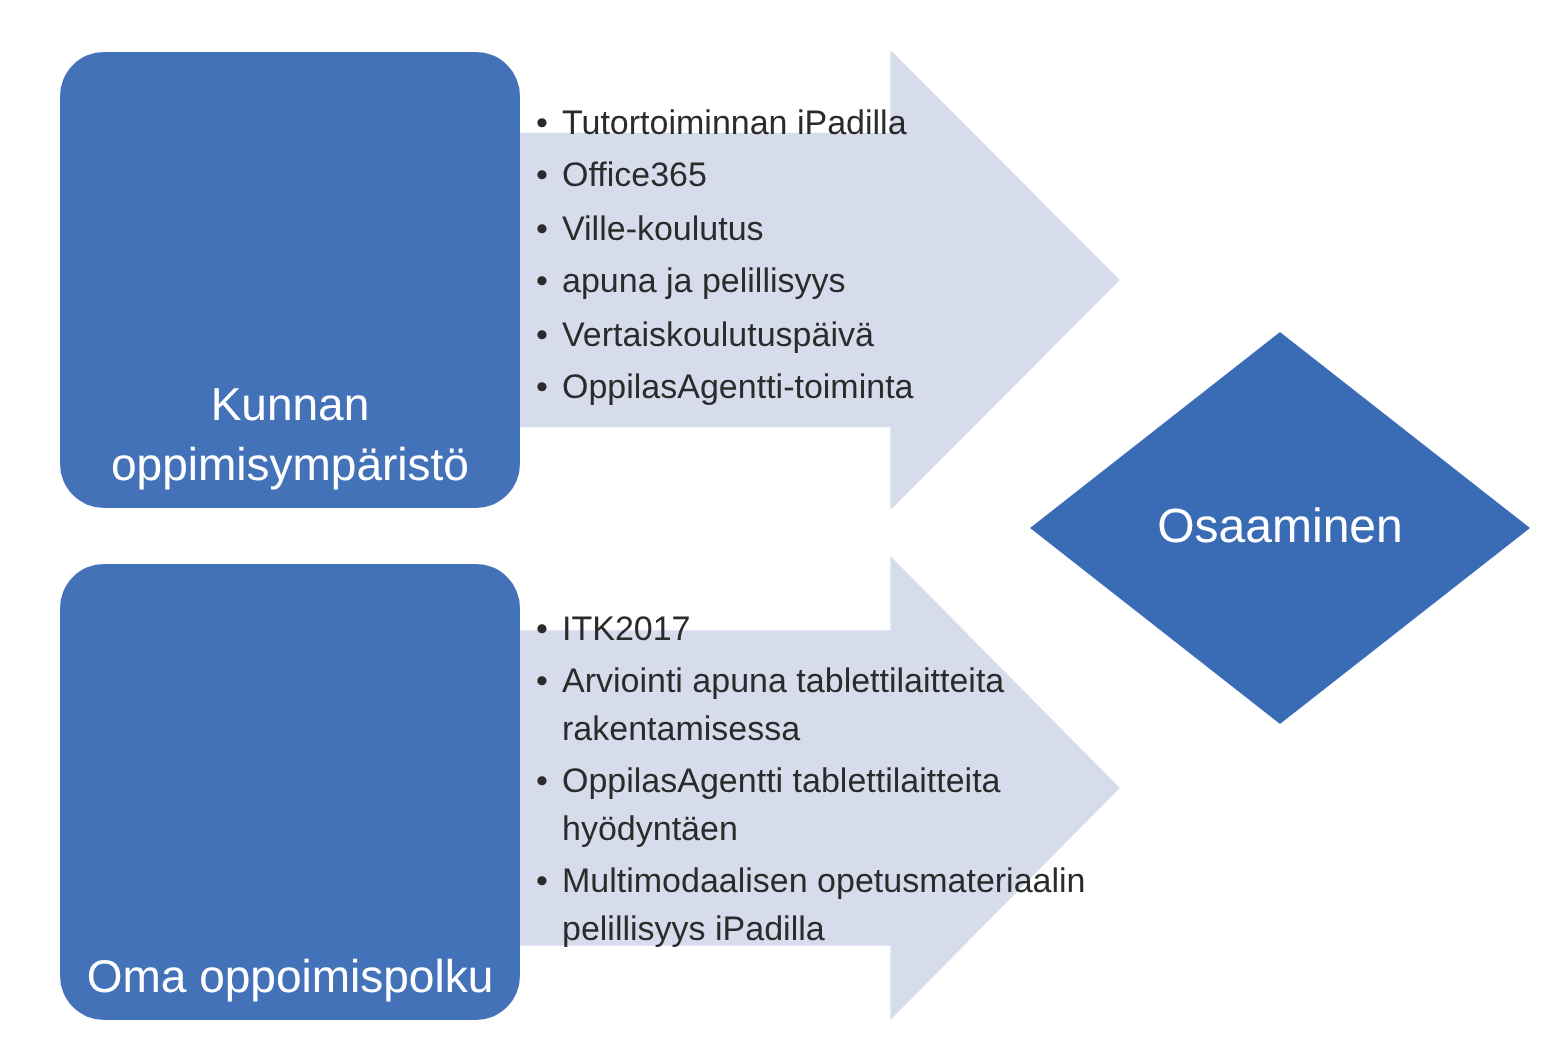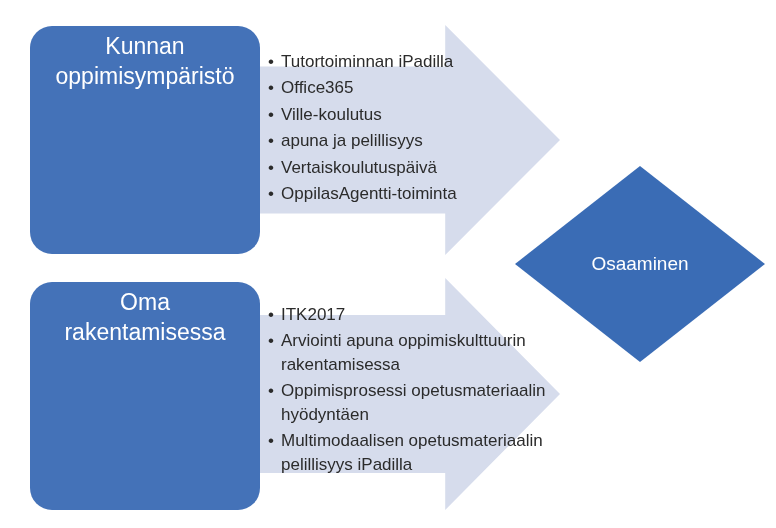--- a/index.html
+++ b/index.html
@@ -38,21 +38,21 @@
     height: 232px;
     clip-path: polygon(0% 16%, 72% 16%, 72% 0%, 100% 50%, 72% 100%, 72% 84%, 0% 84%);
   }
 
   
   .round-box {
     position: absolute;
     background: #4472b8;
     border-radius: 22px;
     display: flex;
-    align-items: flex-start;
+    align-items: flex-end;
     justify-content: center;
     text-align: center;
     color: #ffffff;
     font-size: 23px;
     line-height: 1.3;
     padding: 6px 10px;
     box-sizing: border-box;
   }
   .box-top {
     left: 30px;
@@ -73,21 +73,21 @@
     left: 515px;
     top: 166px;
     width: 250px;
     height: 196px;
     background: #3a6cb5;
     clip-path: polygon(50% 0%, 100% 50%, 50% 100%, 0% 50%);
     display: flex;
     align-items: center;
     justify-content: center;
     color: #ffffff;
-    font-size: 19px;
+    font-size: 24px;
   }
 
   
   .bullets {
     position: absolute;
     color: #2b2b2b;
     font-size: 17px;
     line-height: 1.38;
   }
   .bullets-top {
@@ -120,21 +120,21 @@
 <div id="stage">
 
   <div class="arrow arrow-top"></div>
   <div class="arrow arrow-bottom"></div>
 
   <div class="round-box box-top">
     <span>Kunnan oppimisympäristö</span>
   </div>
 
   <div class="round-box box-bottom">
-    <span>Oma rakentamisessa</span>
+    <span>Oma oppoimispolku</span>
   </div>
 
   <div class="diamond">
     <span>Osaaminen</span>
   </div>
 
   <div class="bullets bullets-top">
     <div class="bullet-item">
       <span class="bullet-dot">•</span>
       <span class="bullet-text">Tutortoiminnan iPadilla</span>
@@ -161,25 +161,25 @@
     </div>
   </div>
 
   <div class="bullets bullets-bottom">
     <div class="bullet-item">
       <span class="bullet-dot">•</span>
       <span class="bullet-text">ITK2017</span>
     </div>
     <div class="bullet-item">
       <span class="bullet-dot">•</span>
-      <span class="bullet-text">Arviointi apuna oppimiskulttuurin rakentamisessa</span>
+      <span class="bullet-text">Arviointi apuna tablettilaitteita rakentamisessa</span>
     </div>
     <div class="bullet-item">
       <span class="bullet-dot">•</span>
-      <span class="bullet-text">Oppimisprosessi opetusmateriaalin hyödyntäen</span>
+      <span class="bullet-text">OppilasAgentti tablettilaitteita hyödyntäen</span>
     </div>
     <div class="bullet-item">
       <span class="bullet-dot">•</span>
       <span class="bullet-text">Multimodaalisen opetusmateriaalin pelillisyys iPadilla</span>
     </div>
   </div>
 
 </div>
 
 </body></html>

